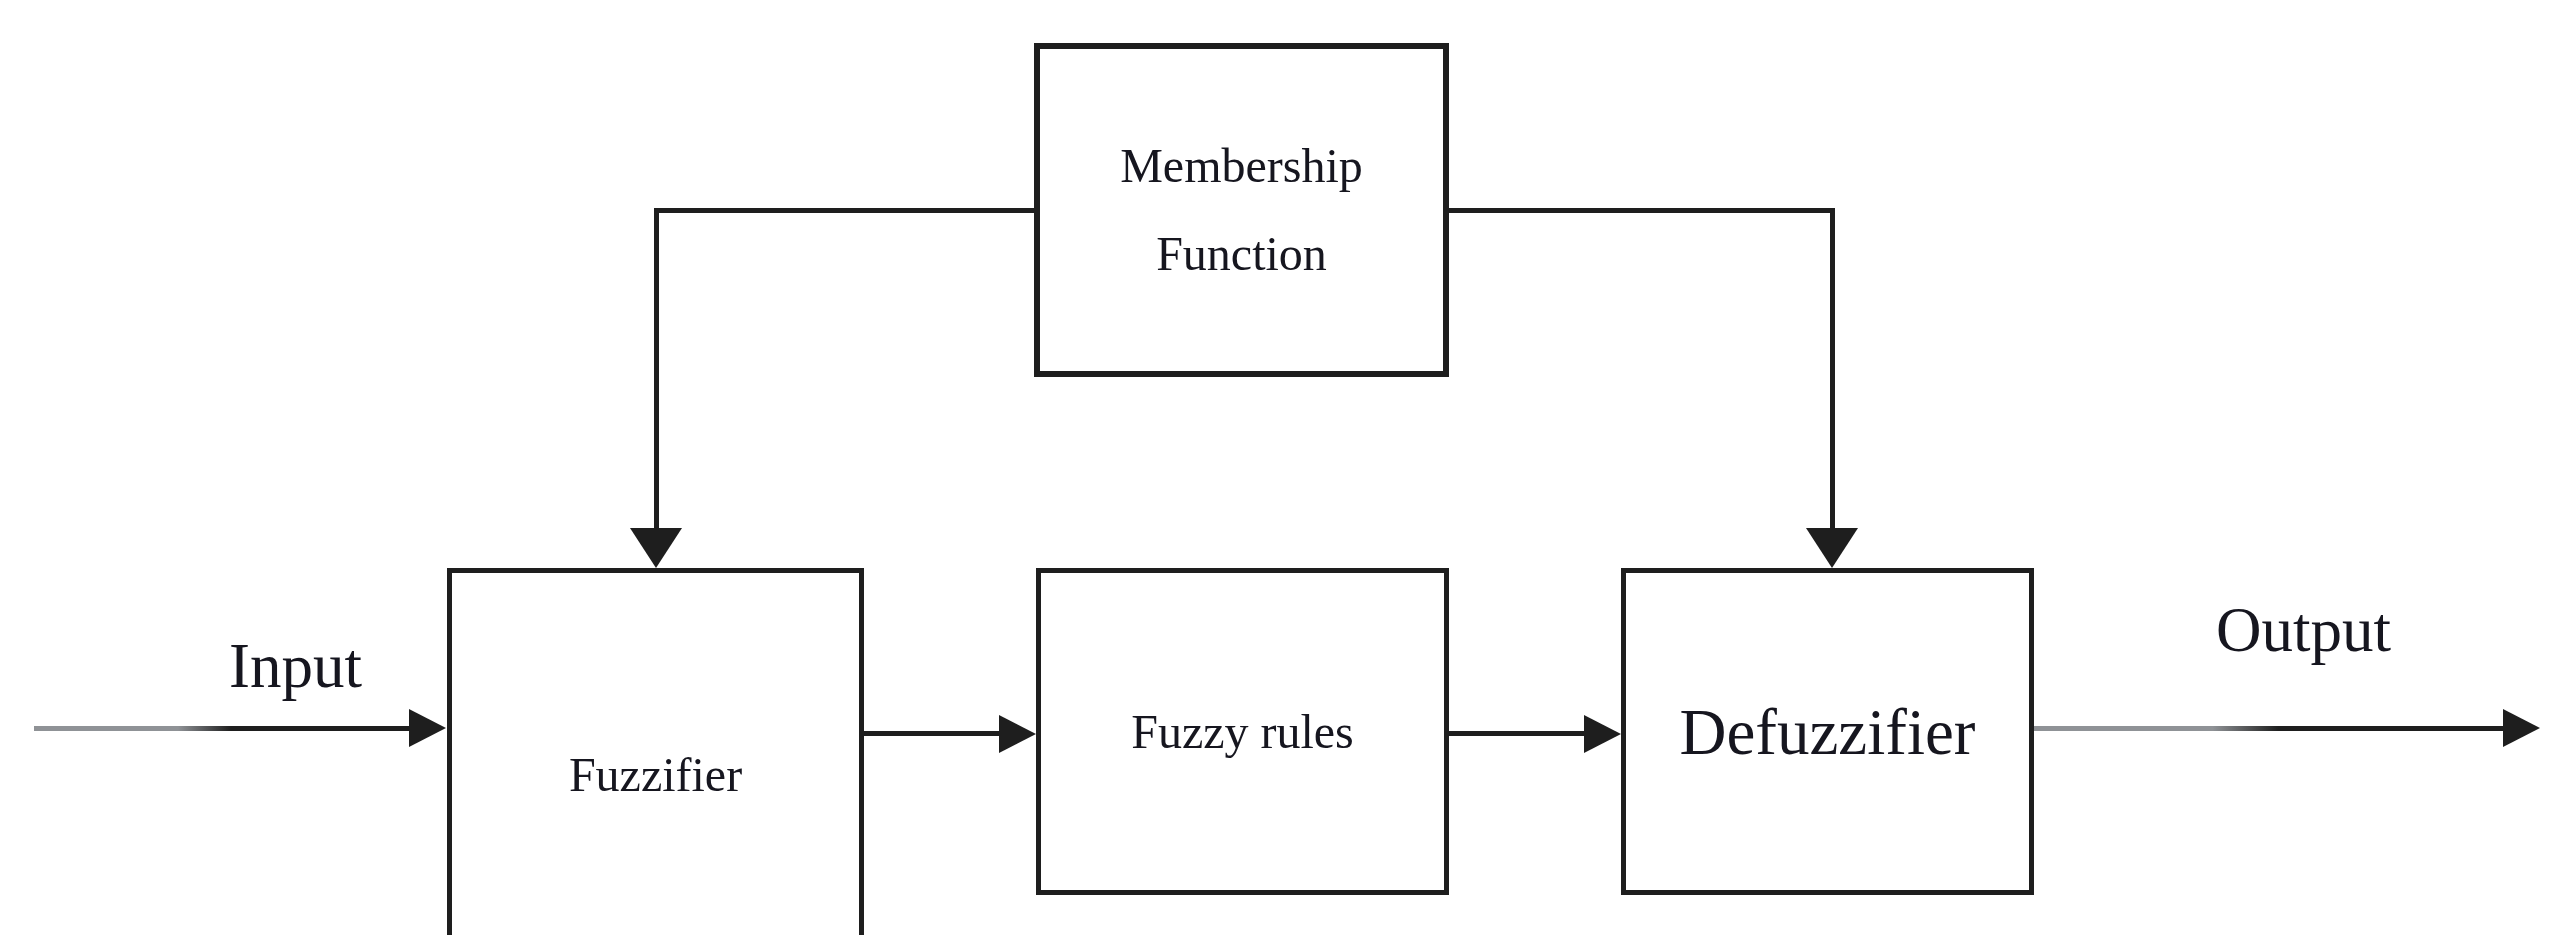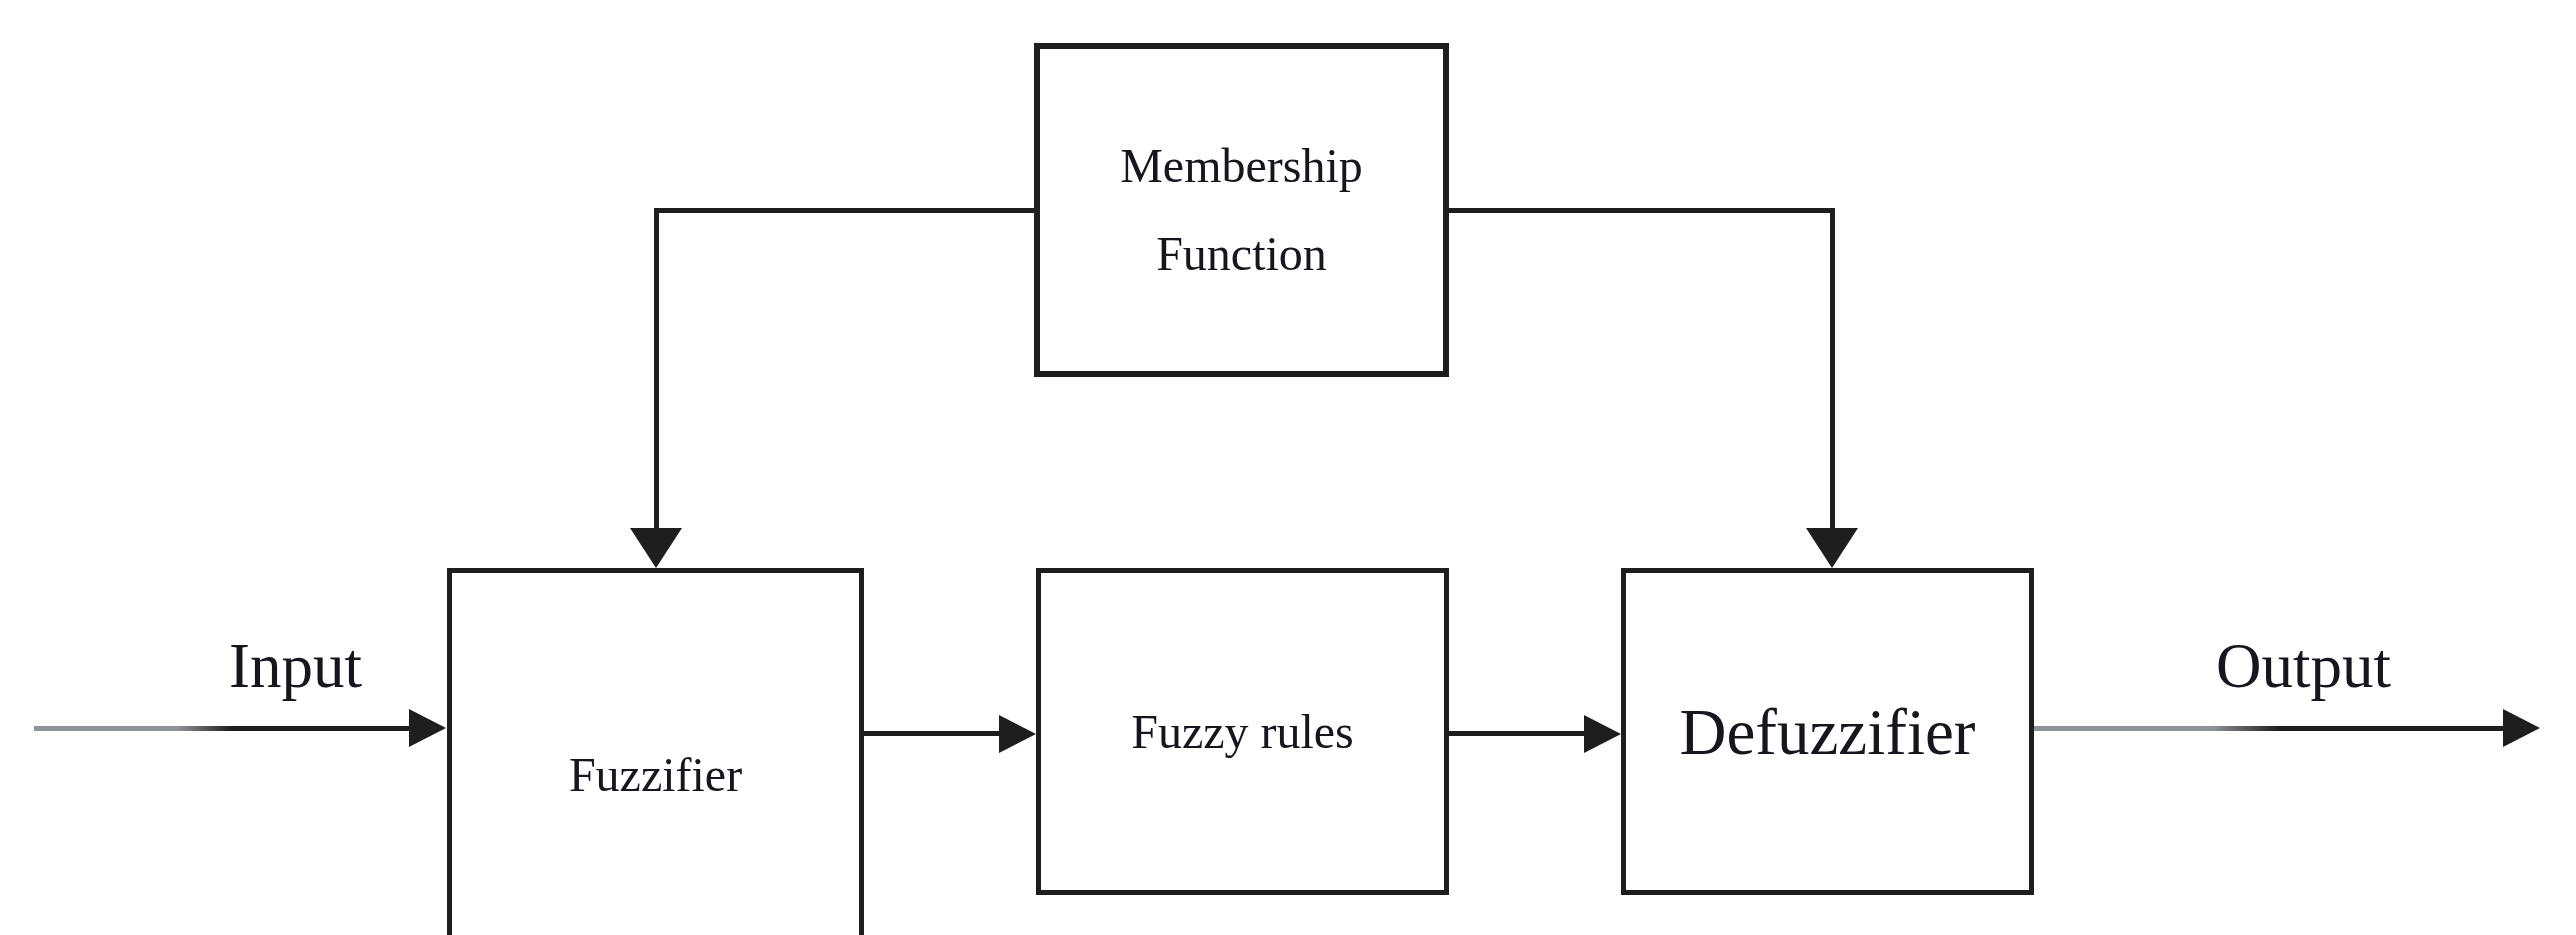--- a/index.html
+++ b/index.html
@@ -107,18 +107,18 @@
   <div class="h-line" style="left:1449px; top:208px; width:383px;"></div>
   <div class="v-line" style="left:1830px; top:208px; height:326px;"></div>
   <div class="arrow-down" style="left:1806px; top:528px;"></div>
 
   <div class="h-line" style="left:863px; top:731px; width:138px;"></div>
   <div class="arrow-right" style="left:999px; top:715px;"></div>
 
   <div class="h-line" style="left:1449px; top:731px; width:136px;"></div>
   <div class="arrow-right" style="left:1584px; top:715px;"></div>
 
-  <div class="edge-label" style="left:2156px; top:635px;">Output</div>
+  <div class="edge-label" style="left:2156px; top:599px;">Output</div>
   <div class="h-line fade" style="left:2034px; top:726px; width:470px;"></div>
   <div class="arrow-right" style="left:2503px; top:709px;"></div>
 
 </div>
 
 
 </body></html>

